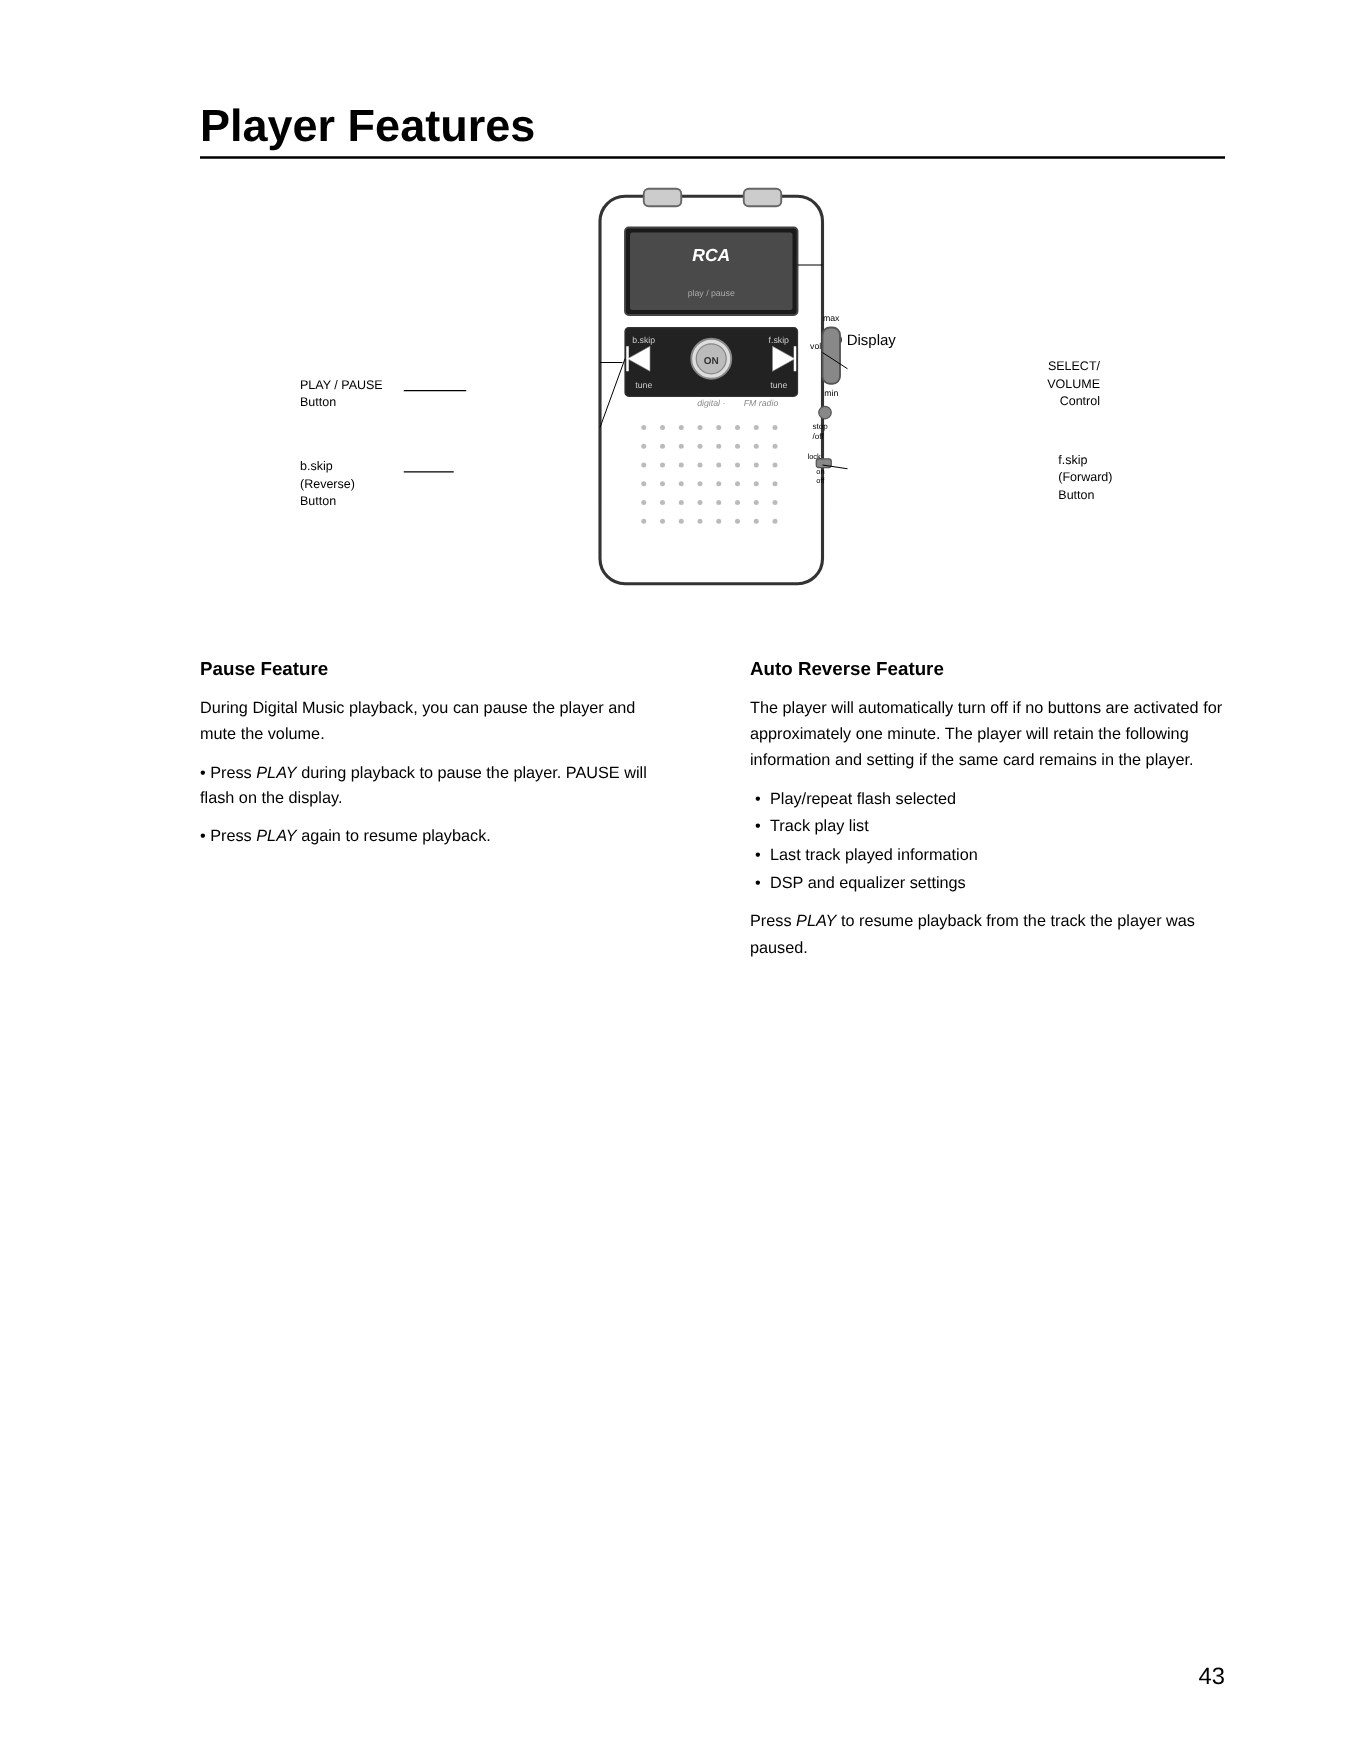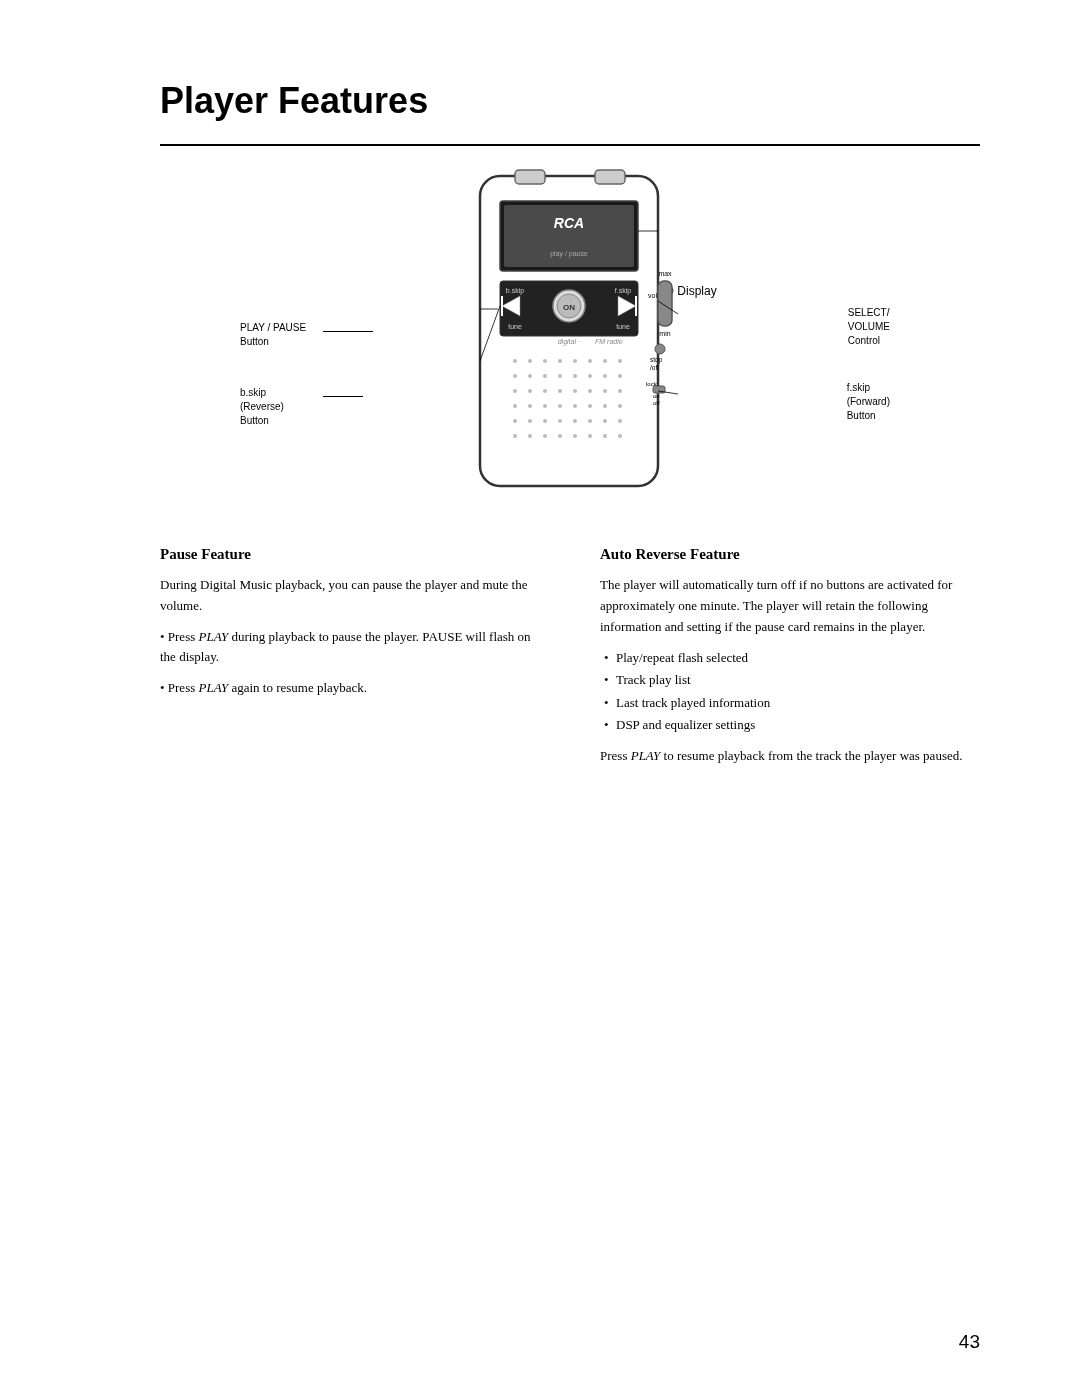--- a/index.html
+++ b/index.html
@@ -20,21 +20,21 @@
       position: relative;
     }
 
     .page-title {
       font-size: 36px;
       font-weight: bold;
       font-family: Arial, Helvetica, sans-serif;
       color: #000;
       margin-bottom: 4px;
       border-bottom: 2px solid #000;
-      padding-bottom: 22px;
+      padding-bottom: 3px;
       margin-bottom: 20px;
     }
 
     .section-title {
       font-size: 20px;
       font-weight: bold;
       margin-bottom: 24px;
     }
 
     
@@ -46,21 +46,20 @@
       margin-bottom: 40px;
       position: relative;
       height: 340px;
     }
 
     
     .features-row {
       display: flex;
       gap: 60px;
       margin-top: 10px;
-      font-family: Liberation Serif, serif;
     }
 
     .feature-col {
       flex: 1;
     }
 
     .feature-heading {
       font-size: 15px;
       font-weight: bold;
       margin-bottom: 12px;
@@ -119,21 +118,21 @@
     <div style="position:absolute; left:80px; top:155px; font-size:10px; text-align:left; line-height:1.4;">
       <span style="white-space:pre-line;">PLAY / PAUSE
 Button</span>
     </div>
     <div style="position:absolute; left:80px; top:220px; font-size:10px; text-align:left; line-height:1.4;">
       <span style="white-space:pre-line;">b.skip
 (Reverse)
 Button</span>
     </div>
 
-    <div style="position:absolute; right:90px; top:140px; font-size:10px; text-align:left; line-height:1.4;">
+    <div style="position:absolute; right:100px; top:140px; font-size:10px; text-align:right; line-height:1.4;">
       <span style="white-space:pre-line;">SELECT/
 VOLUME
 Control</span>
     </div>
     <div style="position:absolute; right:90px; top:215px; font-size:10px; text-align:left; line-height:1.4;">
       <span style="white-space:pre-line;">f.skip
 (Forward)
 Button</span>
     </div>
 
@@ -276,21 +275,21 @@
       <p class="feature-text">
         • Press <em>PLAY</em> during playback to pause the player. PAUSE will flash on the display.
       </p>
       <p class="feature-text">
         • Press <em>PLAY</em> again to resume playback.
       </p>
     </div>
 
     <div class="feature-col">
       <h3 class="feature-heading">Auto Reverse Feature</h3>
-      <p class="feature-text">The player will automatically turn off if no buttons are activated for approximately one minute. The player will retain the following information and setting if the pause card remains in the player.</p>
+      <p class="feature-text">The player will automatically turn off if no buttons are activated for approximately one minute. The player will retain the following information and setting if the same card remains in the player.</p>
       <ul class="bullet-list">
         <li>Play/repeat flash selected</li>
         <li>Track play list</li>
         <li>Last track played information</li>
         <li>DSP and equalizer settings</li>
       </ul>
       <p class="feature-text">
         Press <em>PLAY</em> to resume playback from the track the player was paused.
       </p>
     </div>

